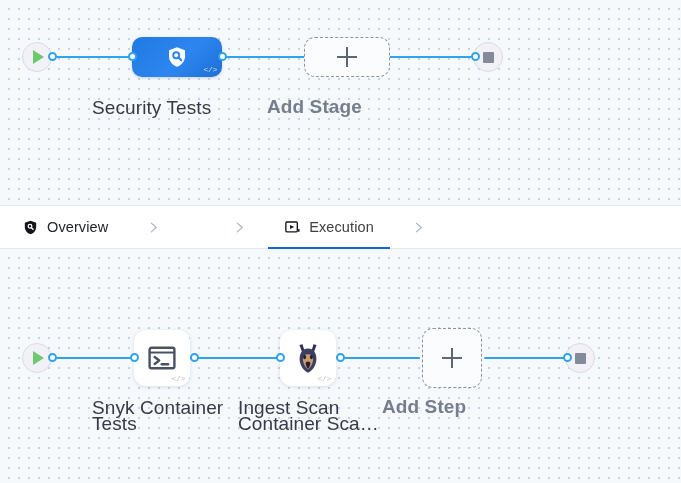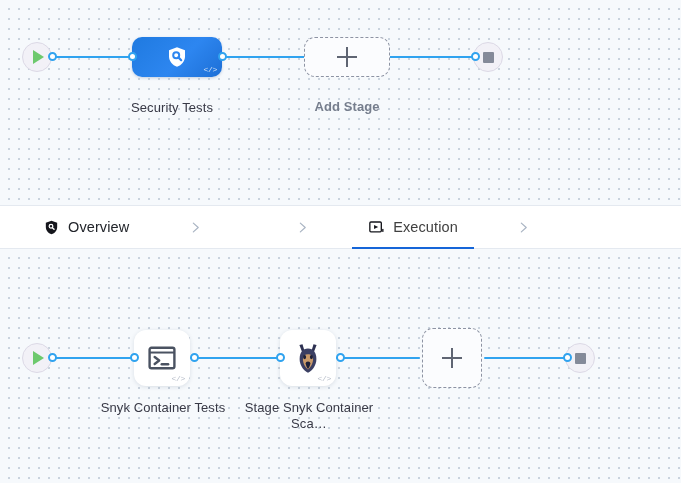--- a/index.html
+++ b/index.html
@@ -21,21 +21,21 @@
   }
   #stage-canvas { top: 0; height: 205px; }
   #step-canvas  { top: 249px; height: 234px; }
 
   
   #tab-bar {
     position: absolute; left: 0; top: 205px; width: 681px; height: 44px;
     background: #ffffff;
     border-top: 1px solid #e4e9f0;
     border-bottom: 1px solid #e4e9f0;
-    display: flex; align-items: center; gap: 21px;
+    display: flex; align-items: center;
   }
   .tab {
     display: flex; align-items: center; gap: 8px;
     height: 44px; padding: 0 2px;
     position: relative;
     cursor: pointer;
   }
   .tab .tab-label {
     font-size: 14.5px; color: #22252b; letter-spacing: .1px;
     white-space: nowrap;
@@ -59,22 +59,22 @@
   .term {
     position: absolute; width: 30px; height: 30px; border-radius: 50%;
     background: #f2f1f7; border: 1px solid #dcd9e6;
     display: flex; align-items: center; justify-content: center;
   }
   .dot {
     position: absolute; width: 9px; height: 9px; border-radius: 50%;
     background: #ffffff; border: 2px solid #30a3ef; z-index: 4;
   }
   .node-label {
-    position: absolute; text-align: center;
-    font-size: 13px; line-height: 16px; color: #383946;
+    position: absolute; text-align: left;
+    font-size: 19px; line-height: 16px; color: #383946;
     letter-spacing: .1px;
   }
   .node-label.muted { color: #767e8d; font-weight: bold; }
 
   
   #stage-node {
     position: absolute;
     width: 90px; height: 40px; border-radius: 10px;
     background: linear-gradient(135deg, #1f7ae0 0%, #2d86f0 55%, #1d6fd6 100%);
     box-shadow: 0 1px 3px rgba(20,60,120,.22);
@@ -232,25 +232,26 @@
         <path d="M15 6.4c5.4 0 8.4 4.3 8.4 10.5 0 6.0-3.6 11.4-8.4 13.8C10.2 28.3 6.6 22.9 6.6 16.9 6.6 10.7 9.6 6.4 15 6.4z" fill="#3b3f63"></path>
         <path d="M15 12.2c3.1 0 5.1 1.9 5.1 4.9 0 3.8-2.2 8.4-5.1 10.5-2.9-2.1-5.1-6.7-5.1-10.5 0-3.0 2.0-4.9 5.1-4.9z" fill="#c99a6a"></path>
         <ellipse cx="11.6" cy="15.1" rx="1.55" ry="2.1" fill="#1d2038"></ellipse>
         <ellipse cx="18.4" cy="15.1" rx="1.55" ry="2.1" fill="#1d2038"></ellipse>
         <path d="M15 19.4c1.5 0 2.3.8 2.3 1.9 0 1.9-1.1 4.4-2.3 5.8-1.2-1.4-2.3-3.9-2.3-5.8 0-1.1.8-1.9 2.3-1.9z" fill="#1d2038"></path>
       </svg>
       <span class="code-badge dark">&lt;/&gt;</span>
     </div>
     <div class="dot" style="left:276px; top:104px;"></div>
     <div class="dot" style="left:336px; top:104px;"></div>
-    <div class="node-label" style="left:238px; top:151px; width:142px;">Stage Snyk Container Sca…</div>
+    <div class="node-label" style="left:238px; top:151px; width:142px;">Ingest Scan Container Sca…</div>
 
     <div class="add-node" style="left:422px; top:79px; width:60px; height:60px;">
       <span class="plus"></span>
     </div>
+    <div class="node-label muted" style="left:382px; top:150px; width:142px;">Add Step</div>
 
     <div class="term" style="left:565px; top:94px;">
       <div class="stop-sq"></div>
     </div>
     <div class="dot" style="left:563px; top:104px;"></div>
   </div>
 
 </div>
 
 </body></html>

